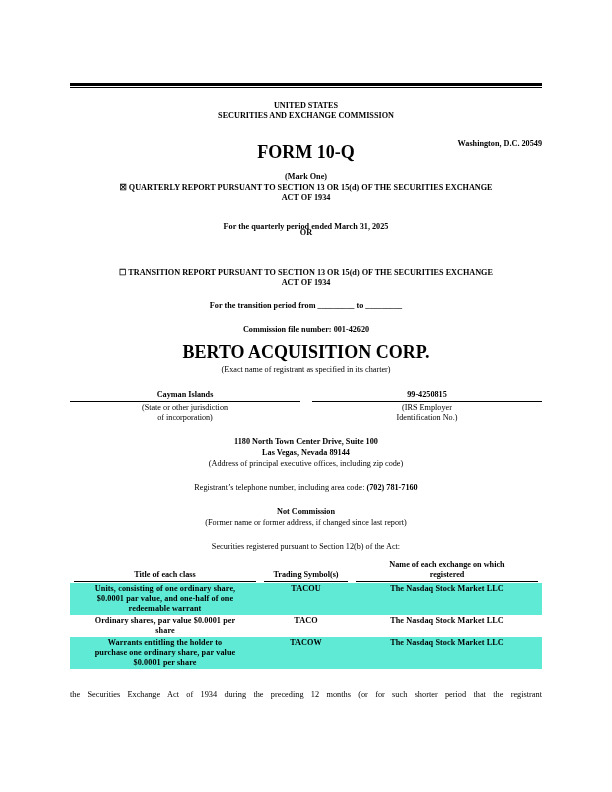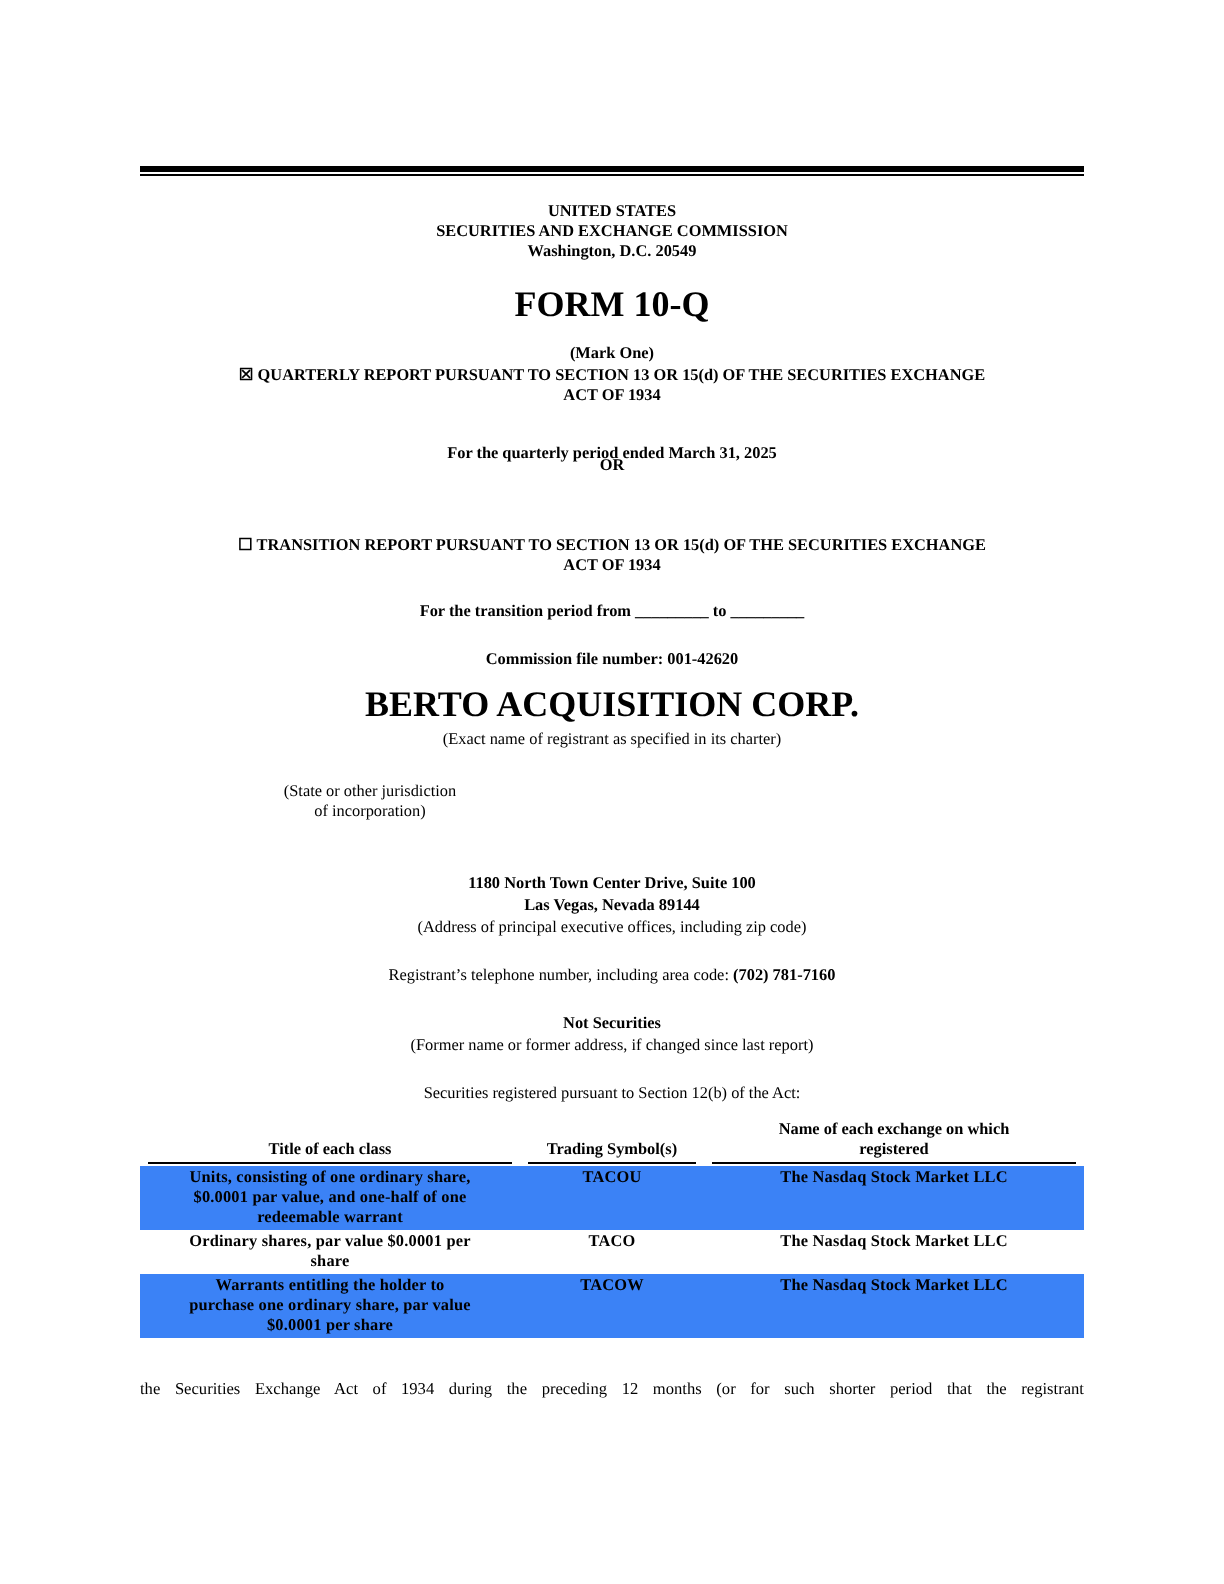--- a/index.html
+++ b/index.html
@@ -14,36 +14,36 @@
     .big { font-size: 18px; line-height: 16px; font-weight: bold; }
     .two-col { position: absolute; top: 390px; left: 70px; width: 472px; height: 40px; }
     .col { position: absolute; top: 0; text-align: center; font-size: 8.2px; line-height: 10px; }
     .col .val { font-weight: bold; border-bottom: 1.5px solid #000; padding-bottom: 1px; }
     .col .lbl { padding-top: 1px; }
     table.sec { position: absolute; left: 70px; top: 560px; width: 472px; border-collapse: collapse;
                 font-size: 8.2px; line-height: 10px; }
     table.sec th { font-weight: bold; vertical-align: bottom; text-align: center; padding: 0 4px 1px 4px; }
     table.sec th span { display: block; border-bottom: 1.5px solid #000; padding-bottom: 1px; }
     table.sec td { font-weight: bold; vertical-align: top; text-align: center; padding: 1px 4px; letter-spacing: 0.1px; }
-    table.sec tr.shade td { background: #3b82f6; }
+    table.sec tr.shade td { background: #5eead4; }
     .para { position: absolute; left: 70px; width: 472px; top: 689px; font-size: 8.3px; line-height: 11px;
             text-align: justify; text-align-last: justify; }
     .para .line { display: block; text-align: justify; text-align-last: justify; white-space: nowrap; }
   </style>
 </head>
 <body>
 
 <div class="page">
 
   <div class="topline"></div>
   <div class="topline2"></div>
 
   <div class="c b f8" style="top:101px;">UNITED STATES</div>
   <div class="c b f8" style="top:111px;">SECURITIES AND EXCHANGE COMMISSION</div>
-  <div class="c b f8" style="top:121px;">Washington, D.C. 20549</div>
+  <div class="c b f8" style="top:139px;text-align:right;">Washington, D.C. 20549</div>
 
   <div class="c big" style="top:144px;">FORM 10-Q</div>
 
   <div class="c b f8" style="top:172px;">(Mark One)</div>
   <div class="c b f8" style="top:183px;">
     <span>☒</span>
     <span>QUARTERLY REPORT PURSUANT TO SECTION 13 OR 15(d) OF THE SECURITIES EXCHANGE</span>
   </div>
   <div class="c b f8" style="top:193px;">ACT OF 1934</div>
 
@@ -59,35 +59,41 @@
 
   <div class="c b f8" style="top:301px;">For the transition period from _________ to _________</div>
 
   <div class="c b f8" style="top:325px;">Commission file number: 001-42620</div>
 
   <div class="c big" style="top:344px;">BERTO ACQUISITION CORP.</div>
   <div class="c f8" style="top:365px;">(Exact name of registrant as specified in its charter)</div>
 
   <div class="two-col">
     <div class="col" style="left:0; width:230px;">
+      <div class="val">Cayman Islands</div>
       <div class="lbl">(State or other jurisdiction</div>
       <div>of incorporation)</div>
+    </div>
+    <div class="col" style="left:242px; width:230px;">
+      <div class="val">99-4250815</div>
+      <div class="lbl">(IRS Employer</div>
+      <div>Identification No.)</div>
     </div>
   </div>
 
   <div class="c b f8" style="top:437px;">1180 North Town Center Drive, Suite 100</div>
   <div class="c b f8" style="top:448px;">Las Vegas, Nevada 89144</div>
   <div class="c f8" style="top:459px;">(Address of principal executive offices, including zip code)</div>
 
   <div class="c f8" style="top:483px;">
     <span>Registrant’s telephone number, including area code:</span>
     <span class="b">(702) 781-7160</span>
   </div>
 
-  <div class="c b f8" style="top:507px;">Not Securities</div>
+  <div class="c b f8" style="top:507px;">Not Commission</div>
   <div class="c f8" style="top:518px;">(Former name or former address, if changed since last report)</div>
 
   <div class="c f8" style="top:542px;">Securities registered pursuant to Section 12(b) of the Act:</div>
 
   <table class="sec">
     <colgroup>
       <col style="width:190px">
       <col style="width:92px">
       <col style="width:190px">
     </colgroup>

